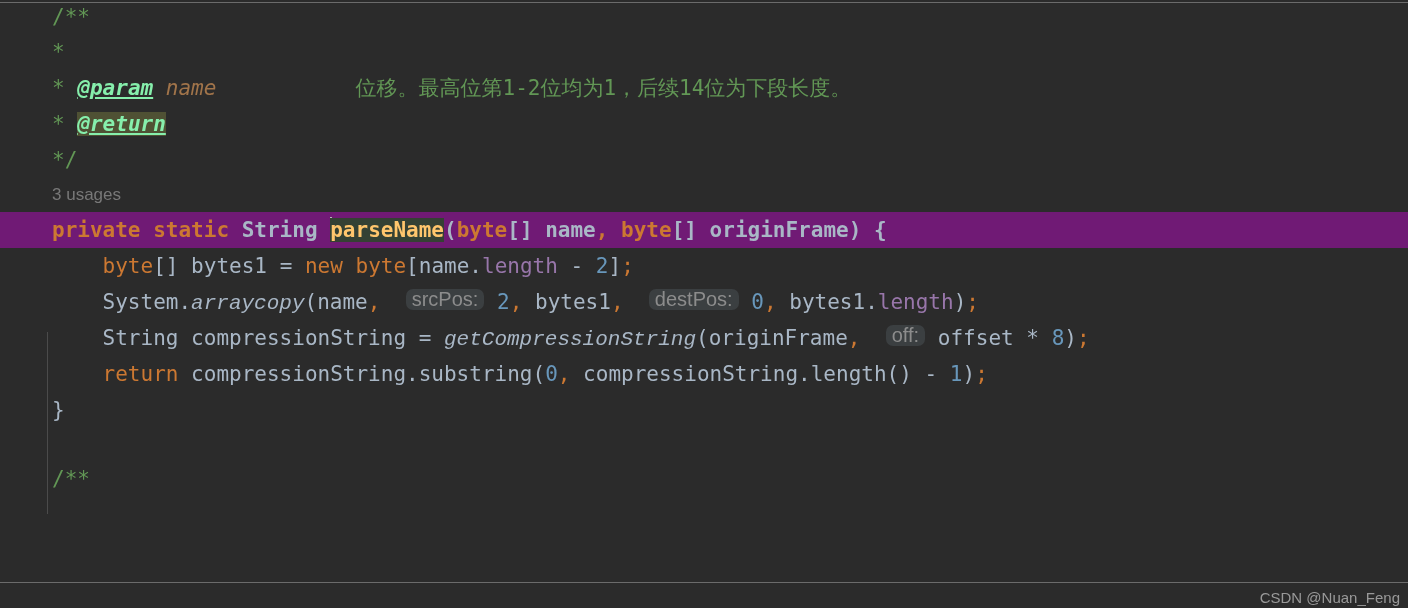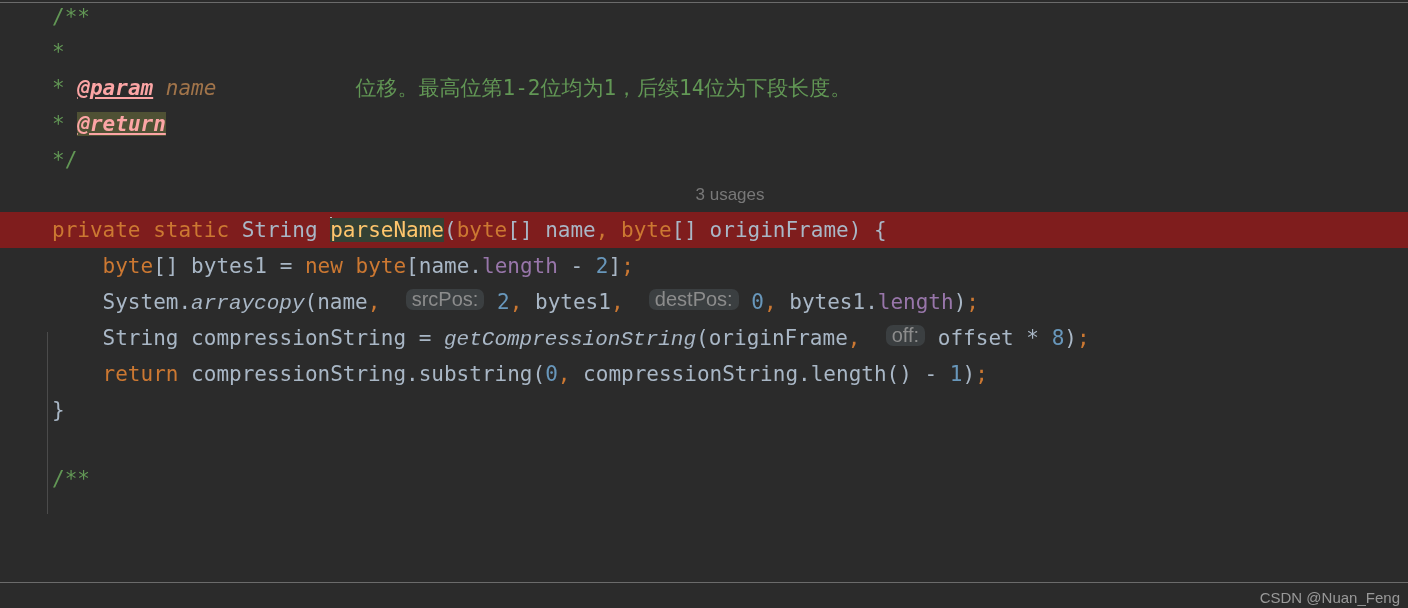--- a/index.html
+++ b/index.html
@@ -45,49 +45,49 @@
     position: relative;
     height: 36px;
     line-height: 36px;
     font-size: 21px;
     white-space: pre;
     padding-left: 52px;
     box-sizing: border-box;
     letter-spacing: 0;
   }
   .line.current {
-    background: #7f1d1d;
+    background: #701a75;
+    font-weight: bold;
   }
 
   
   .hint-line {
     height: 34px;
     line-height: 34px;
     font-family: "Liberation Sans", sans-serif;
     font-size: 17px;
     color: #787878;
     padding-left: 52px;
     white-space: pre;
-    text-align: center;
   }
 
   
   .indent-guide {
     position: absolute;
     left: 47px;
     top: 332px;
     width: 1px;
     height: 182px;
     background: #4b4b4b;
   }
 
   
   .cm   { color: #629755; }                              
   .cm-tag {
-    color: #fca5a5;
+    color: #86efac;
     font-weight: bold;
     font-style: italic;
     text-decoration: underline;
   }
   .cm-param { color: #a1744a; font-style: italic; }       
   .kw   { color: #cc7832; }                               
   .ty   { color: #a9b7c6; }                               
   .mn   { color: #ffc66d; }                               
   .call { color: #a9b7c6; font-style: italic; font-family: Liberation Mono, monospace; }           
   .num  { color: #6897bb; }                               

